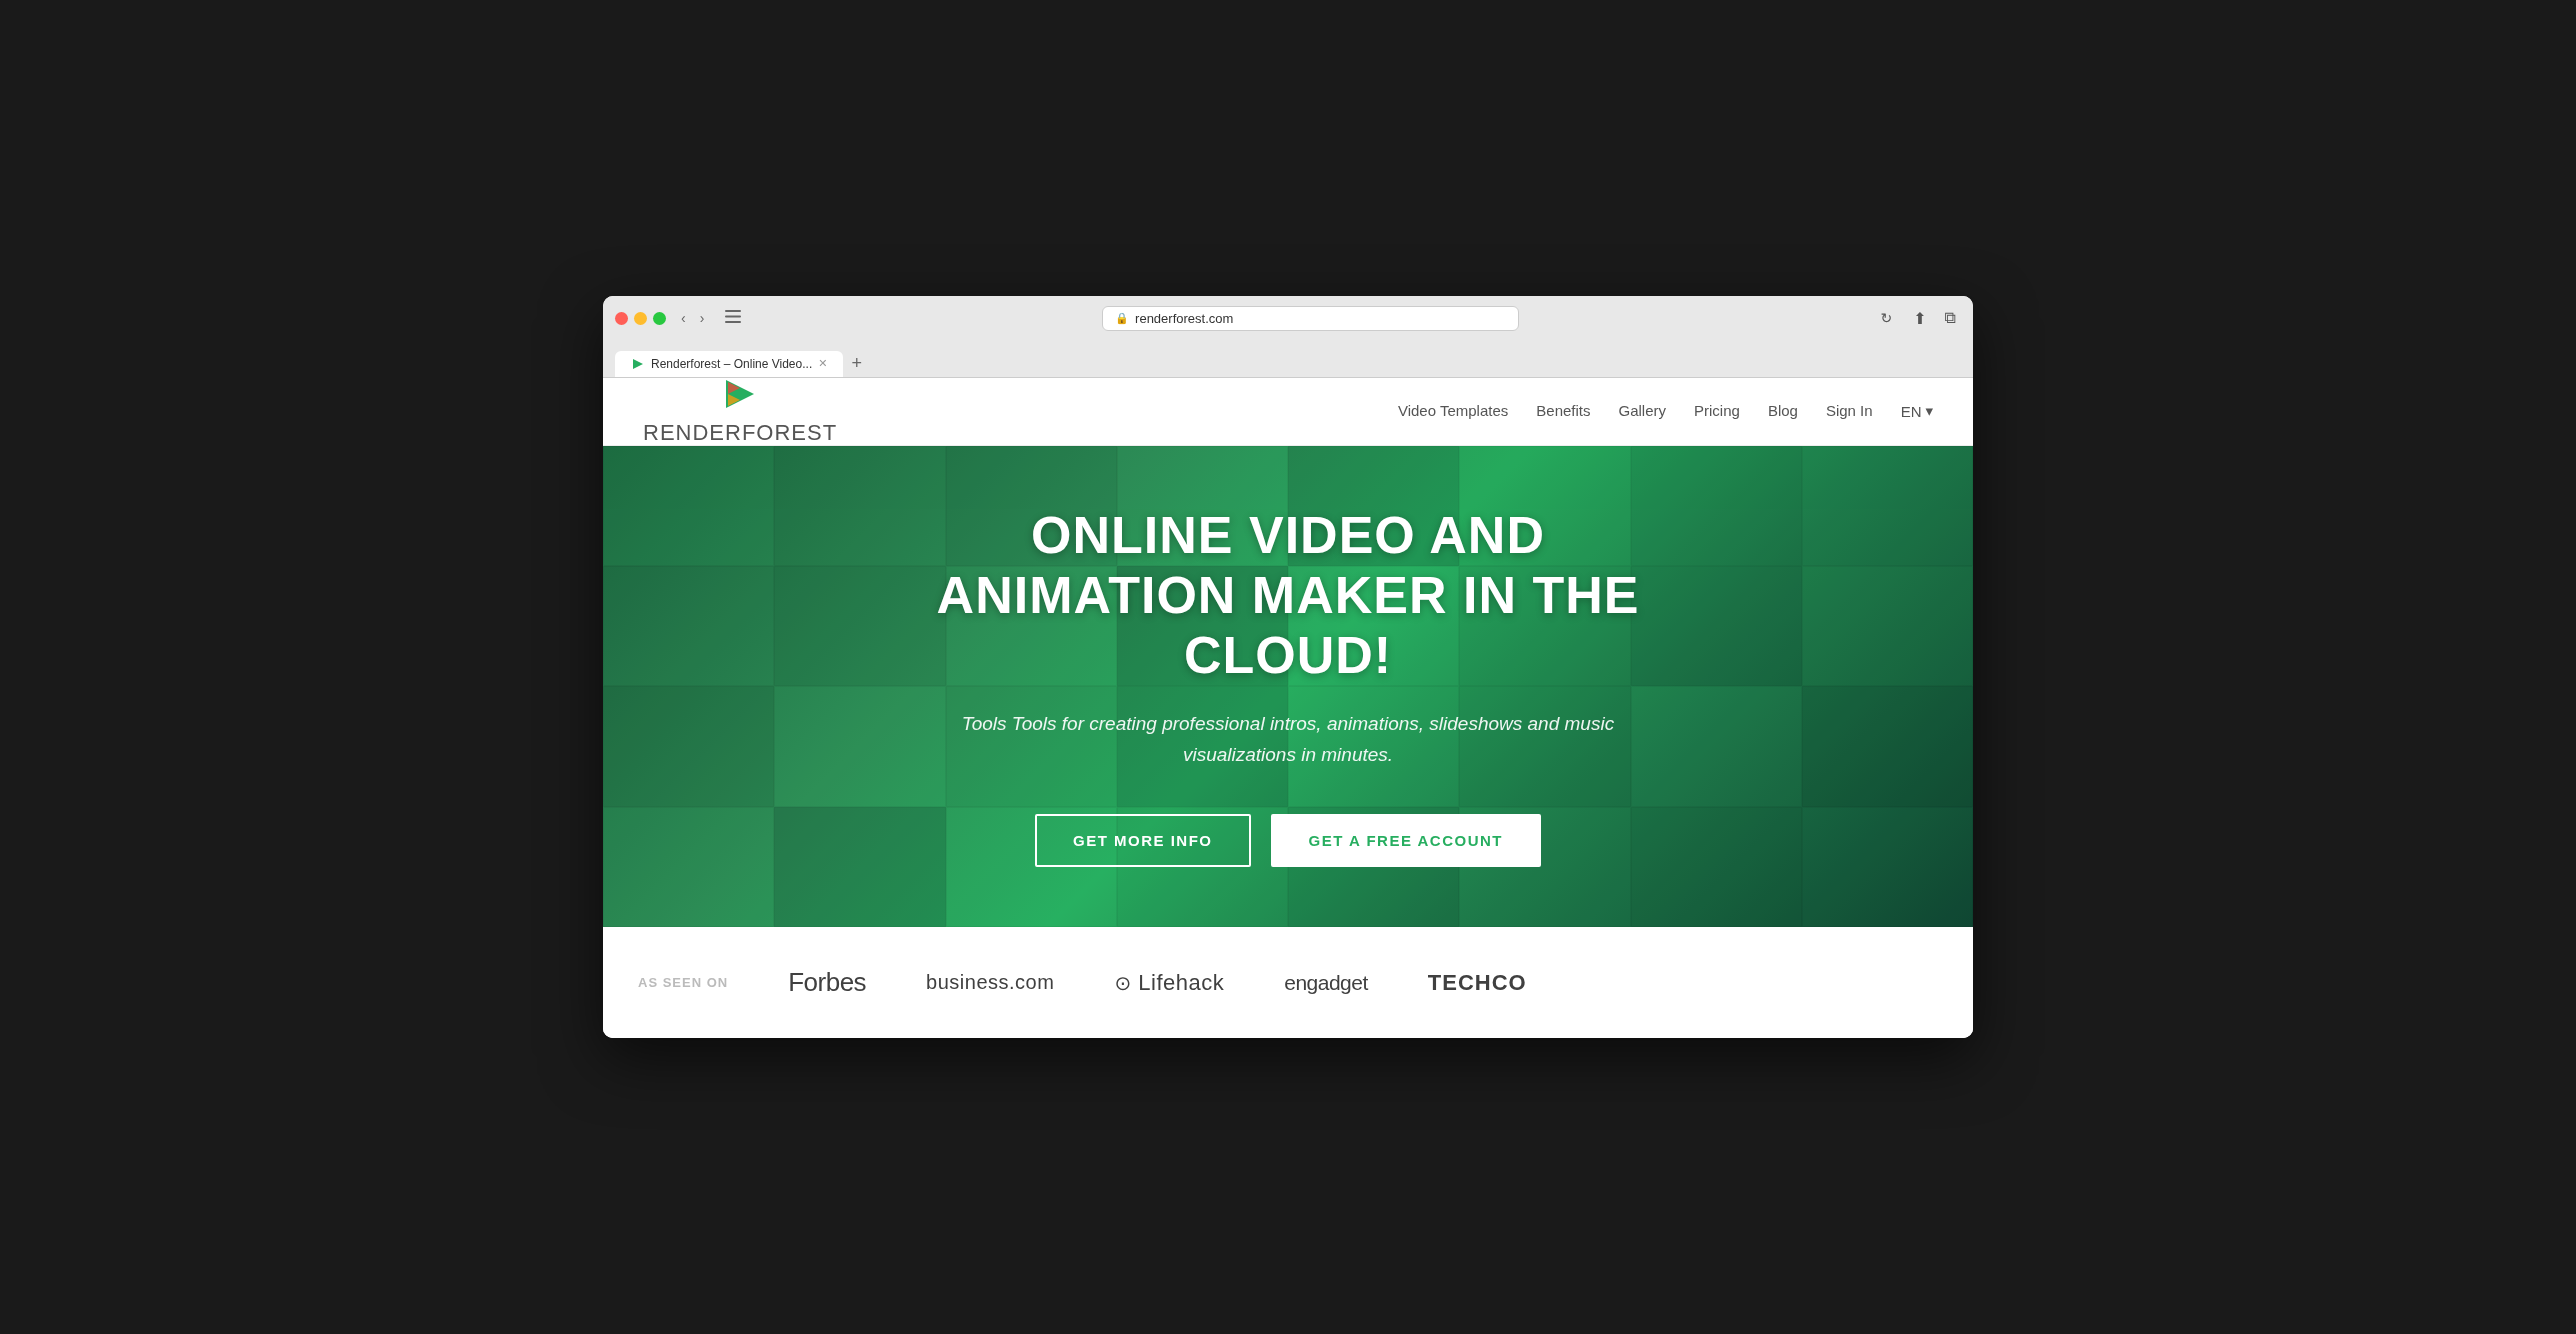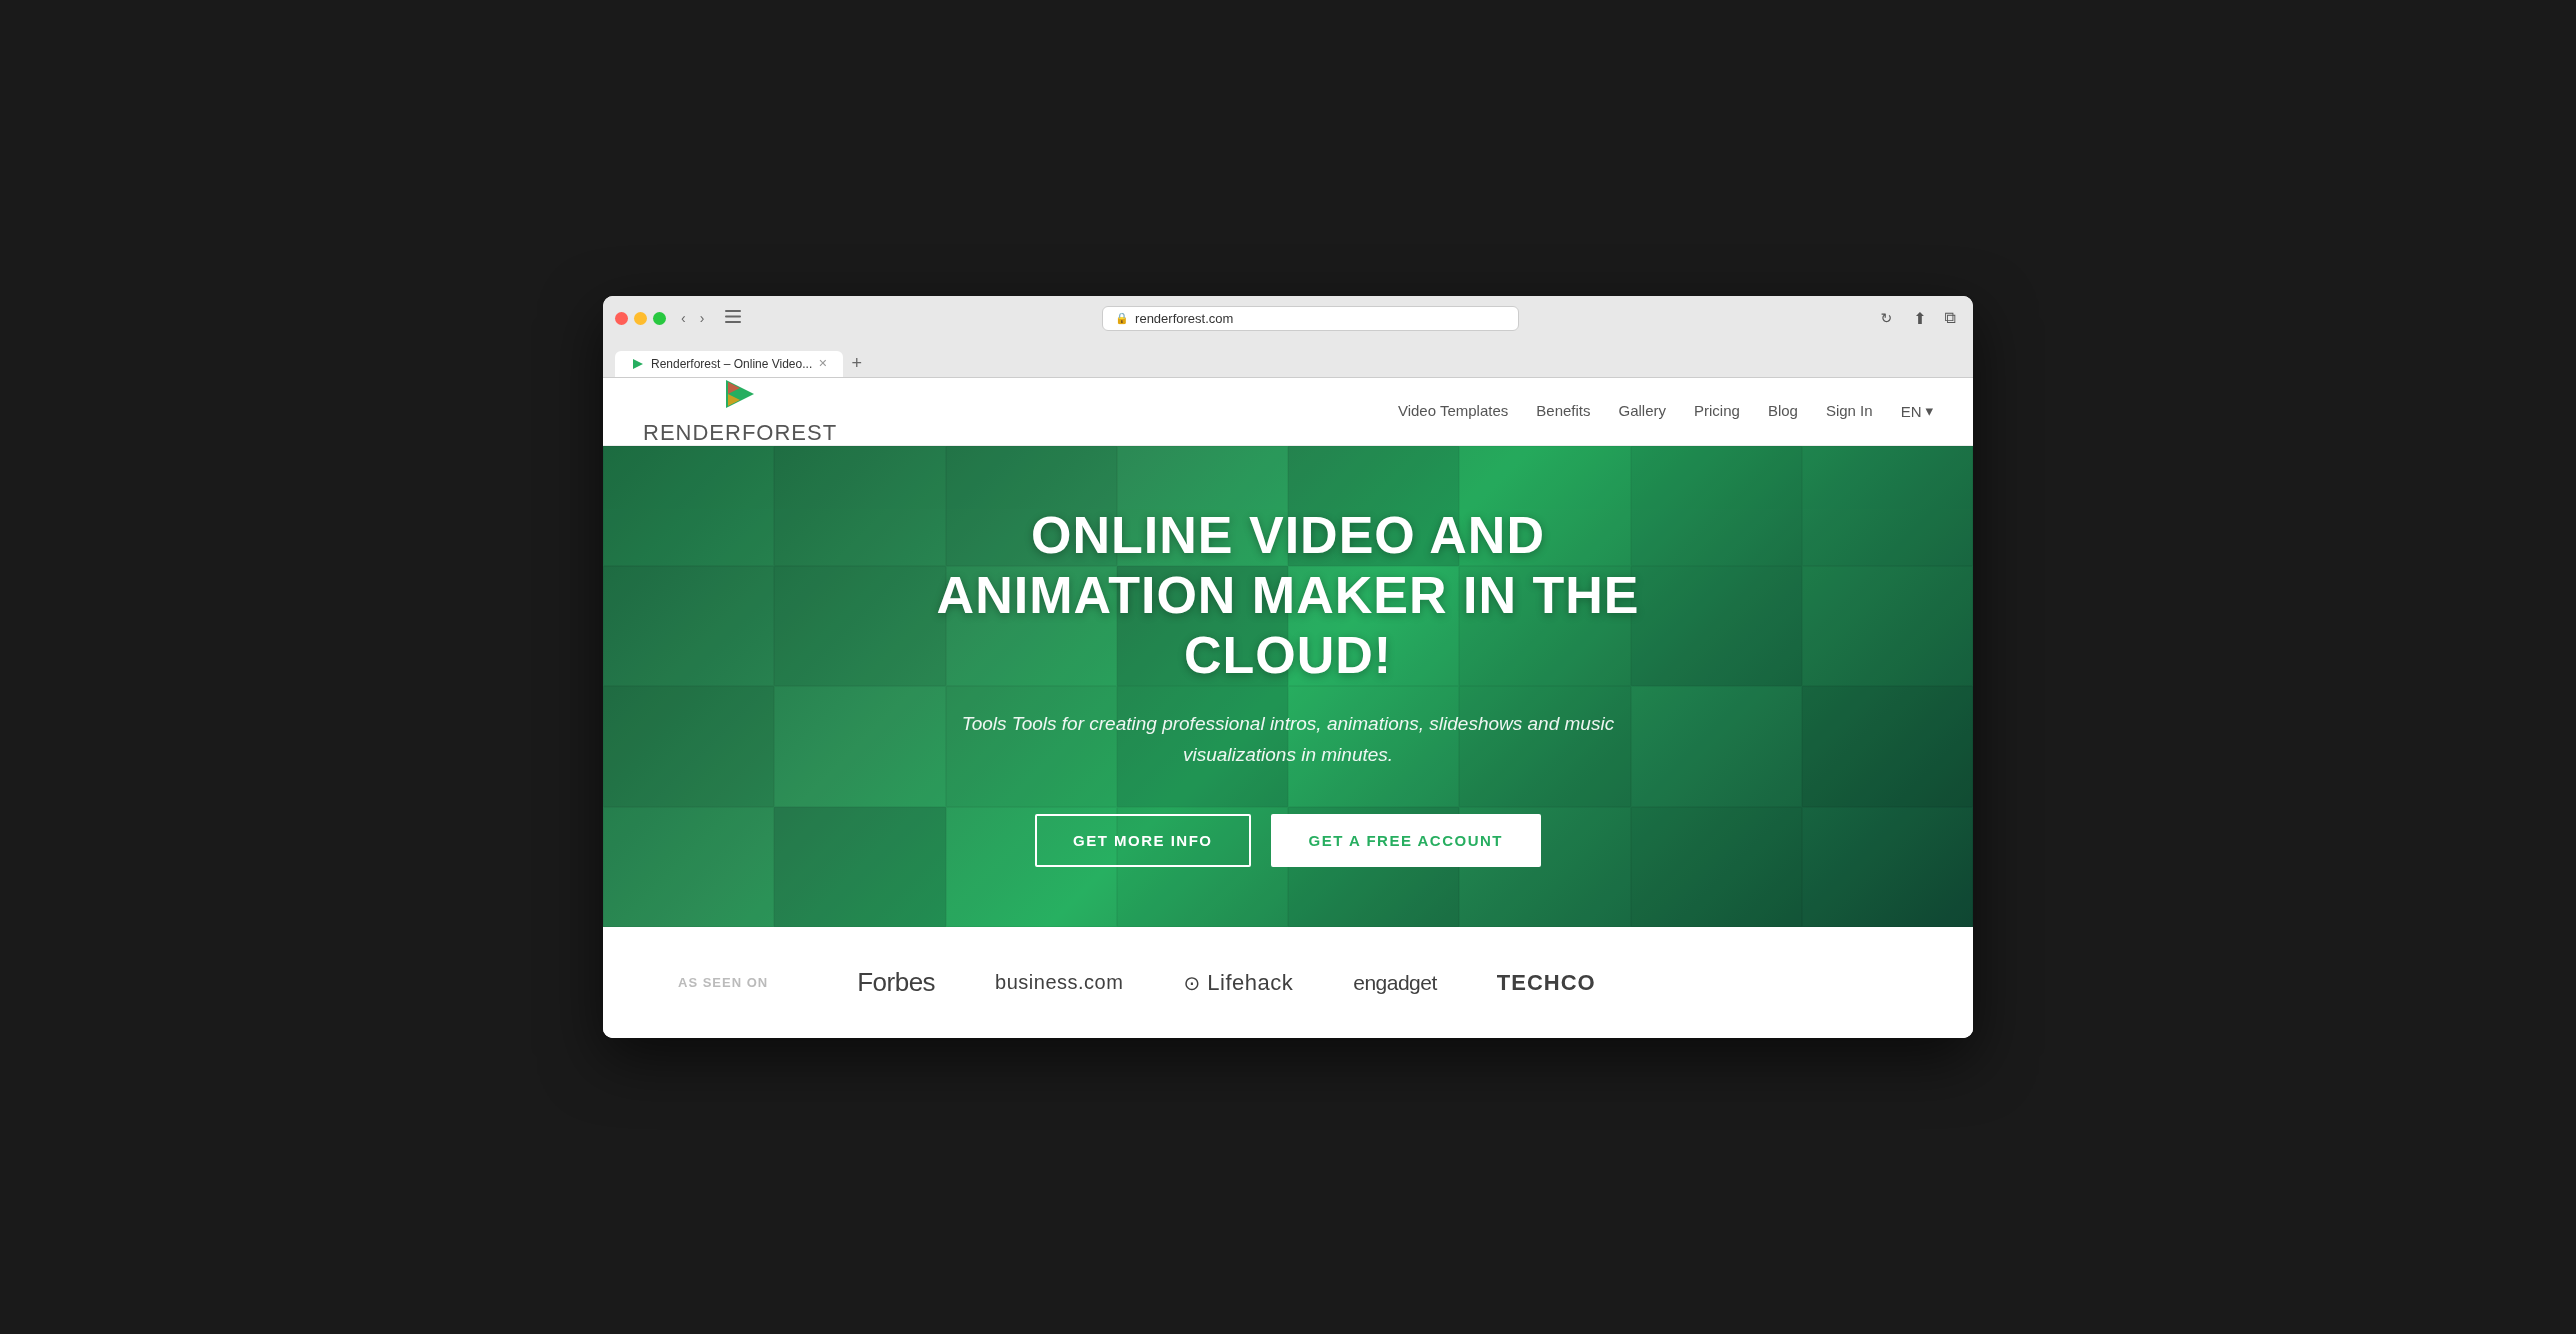--- a/index.html
+++ b/index.html
@@ -351,24 +351,24 @@
       font-weight: 700;
       letter-spacing: 1.5px;
       text-transform: uppercase;
       cursor: pointer;
       border-radius: 2px;
     }
 
     
     .as-seen-on {
       background: #fff;
-      padding: 40px 75px;
-      display: flex;
-      align-items: center;
-      gap: 89px;
+      padding: 40px 35px;
+      display: flex;
+      align-items: center;
+      gap: 60px;
     }
 
     .as-seen-label {
       font-size: 13px;
       font-weight: 600;
       color: #bbb;
       letter-spacing: 1px;
       text-transform: uppercase;
       white-space: nowrap;
     }

